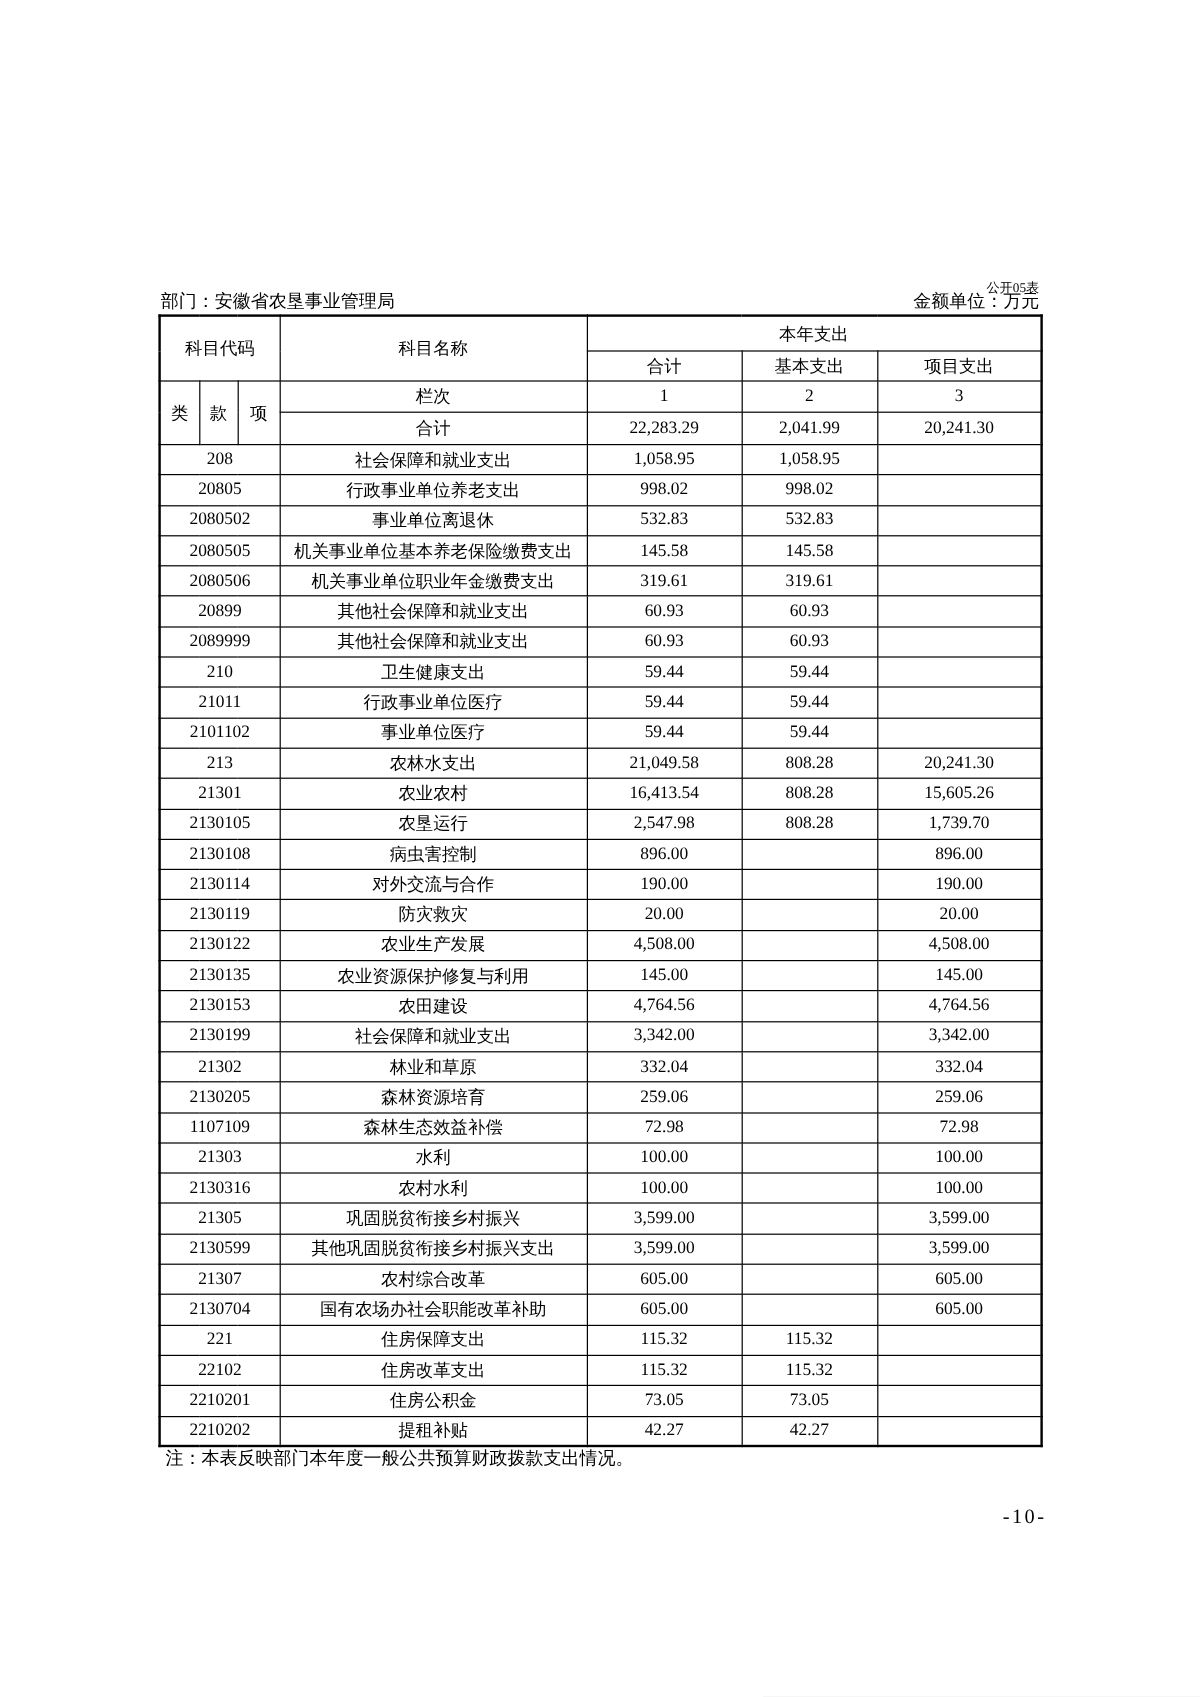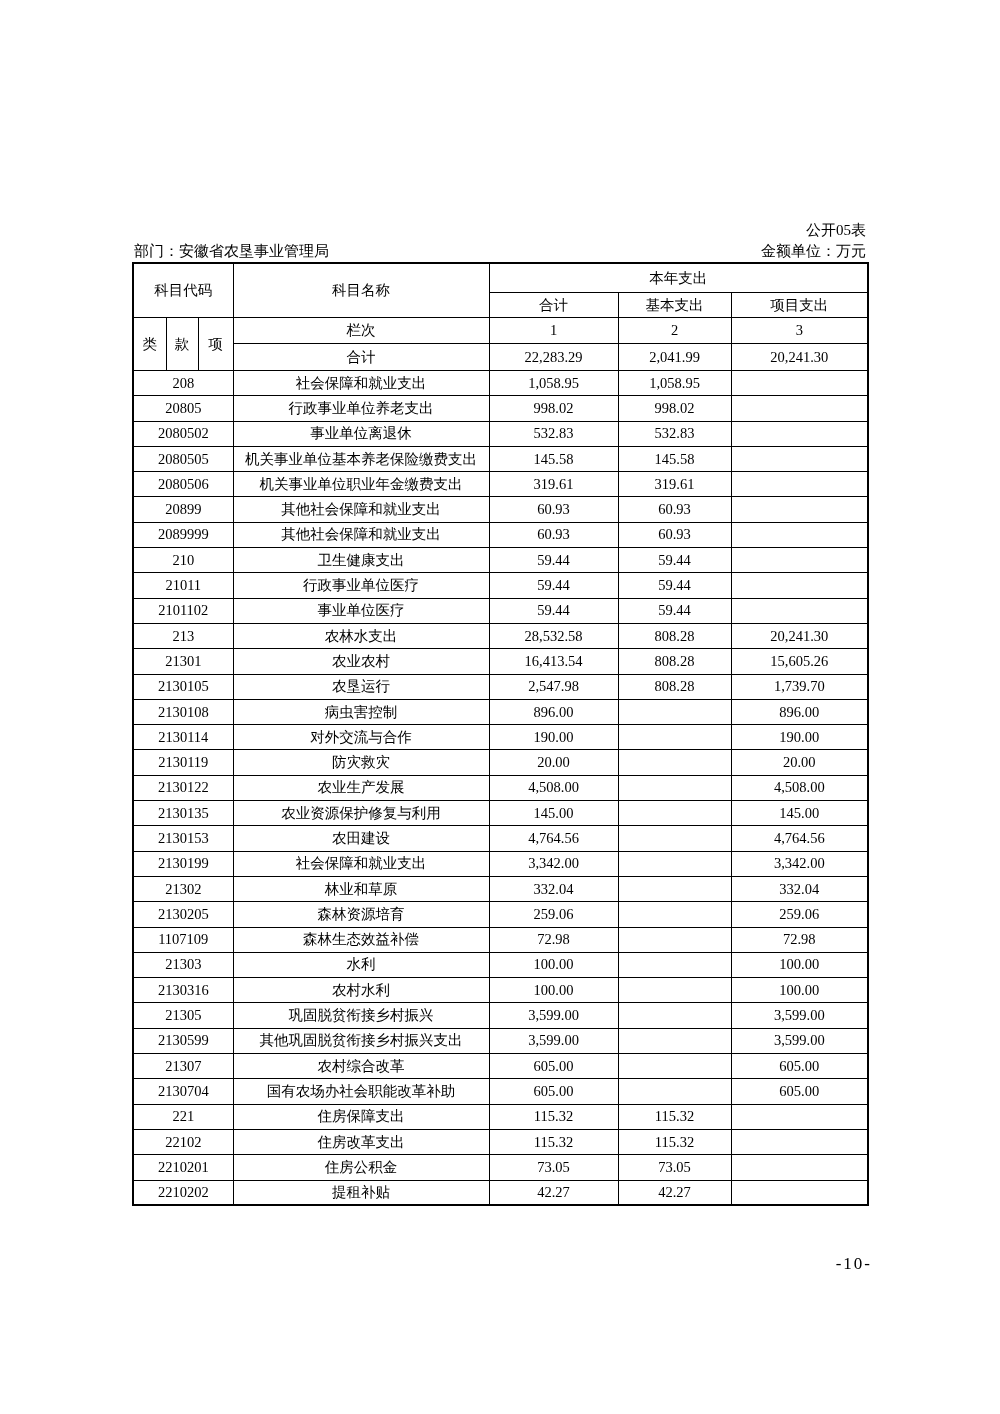--- a/index.html
+++ b/index.html
@@ -12,22 +12,22 @@
     font-family:"Liberation Serif","DejaVu Serif",serif;
     overflow:hidden;
   }
   .title {
     position:absolute; top:181px; left:0; width:100%;
     margin:0; text-align:center;
     font-family:"DejaVu Sans","Liberation Sans",sans-serif;
     font-weight:bold; font-size:26px; letter-spacing:1px;
   }
   .form-label {
-    position:absolute; top:221px; right:134px;
-    font-size:15px;
+    position:absolute; top:232px; right:134px;
+    font-size:11px;
   }
   .meta-row {
     position:absolute; top:242px; left:134px; right:134px;
     display:flex; justify-content:space-between;
     font-size:15px;
   }
   table.budget {
     position:absolute; top:262px; left:132px;
     width:735px;
     border-collapse:collapse; table-layout:fixed;
@@ -176,21 +176,21 @@
         <tr>
           <td colspan="3" class="code">2101102</td>
           <td class="name">事业单位医疗</td>
           <td class="num">59.44</td>
           <td class="num">59.44</td>
           <td class="num"></td>
         </tr>
         <tr>
           <td colspan="3" class="code">213</td>
           <td class="name">农林水支出</td>
-          <td class="num">28,532.58</td>
+          <td class="num">21,049.58</td>
           <td class="num">808.28</td>
           <td class="num">20,241.30</td>
         </tr>
         <tr>
           <td colspan="3" class="code">21301</td>
           <td class="name">农业农村</td>
           <td class="num">16,413.54</td>
           <td class="num">808.28</td>
           <td class="num">15,605.26</td>
         </tr>
@@ -337,16 +337,17 @@
         <tr>
           <td colspan="3" class="code">2210202</td>
           <td class="name">提租补贴</td>
           <td class="num">42.27</td>
           <td class="num">42.27</td>
           <td class="num"></td>
         </tr>
       </tbody>
   </table>
 
+  <div class="note">注：本表反映部门本年度一般公共预算财政拨款支出情况。</div>
 
   <div class="page-number">-10-</div>
 
 </div>
 
 </body></html>

